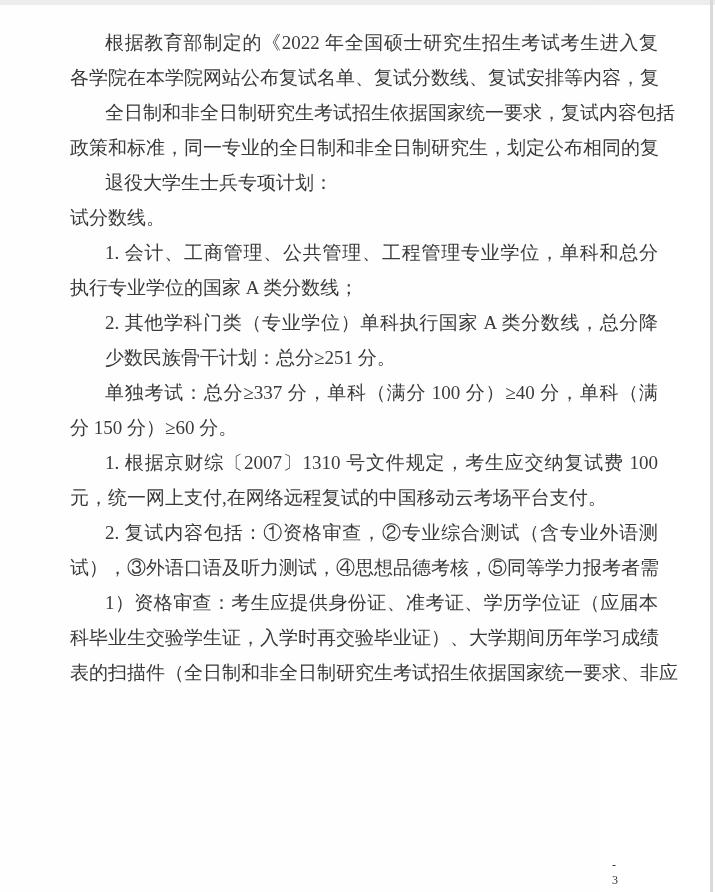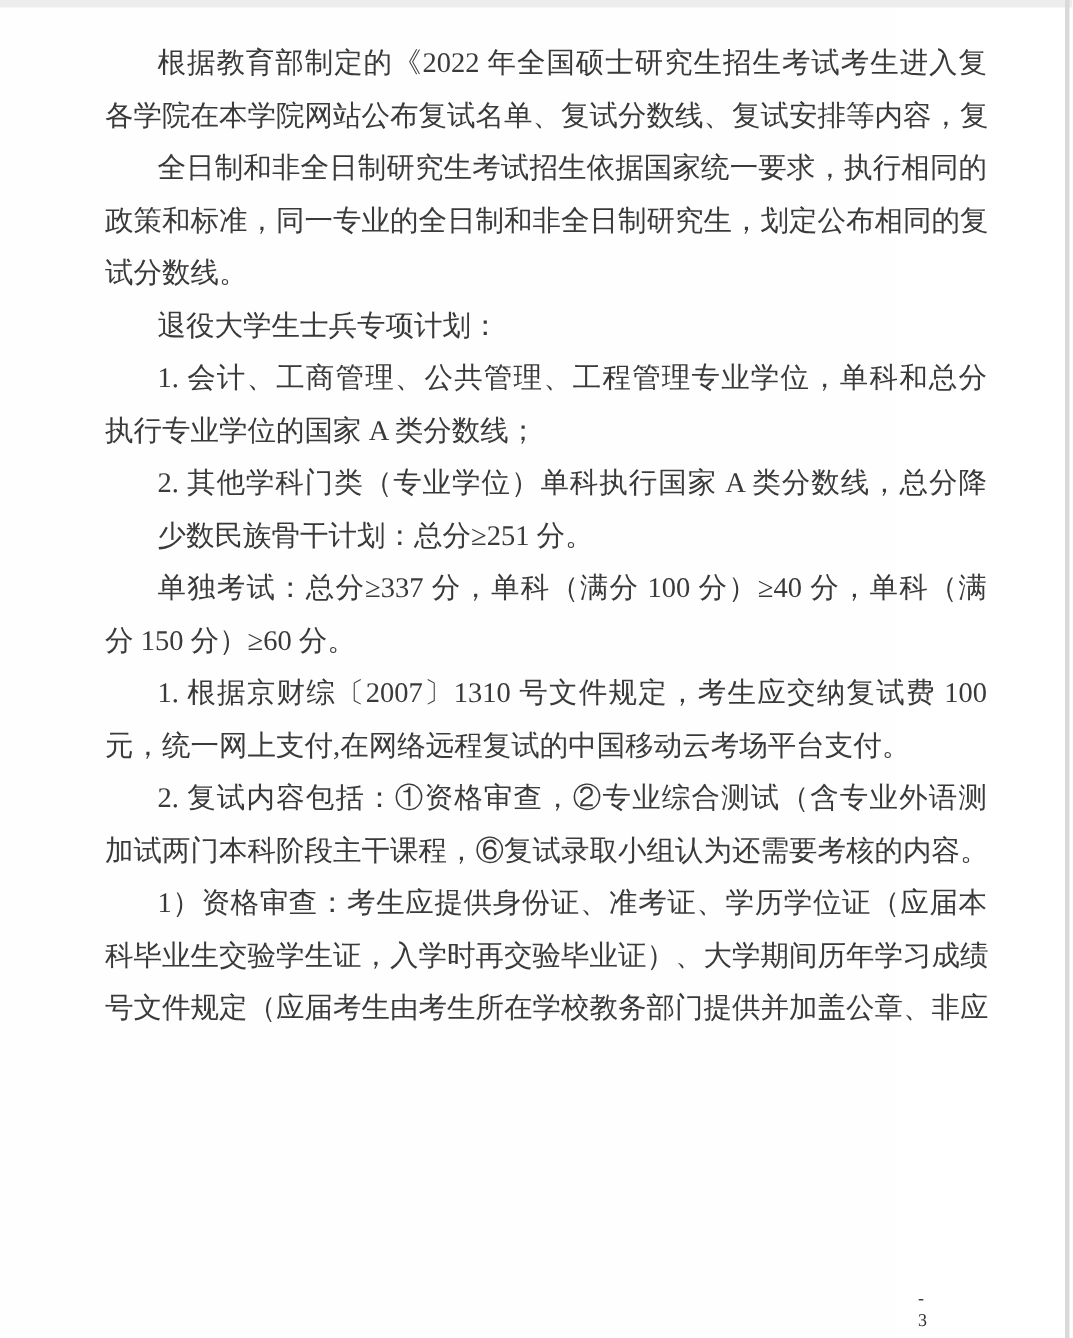--- a/index.html
+++ b/index.html
@@ -73,33 +73,33 @@
 <body>
 
 <div class="page">
   <div class="top-band"></div>
   <div class="right-edge"></div>
 
   <div class="body-text">
 
   <div class="line indent justify">根据教育部制定的《2022 年全国硕士研究生招生考试考生进入复</div>
       <div class="line justify">各学院在本学院网站公布复试名单、复试分数线、复试安排等内容，复</div>
-      <div class="line indent justify">全日制和非全日制研究生考试招生依据国家统一要求，执行相同的</div>
+      <div class="line indent justify">全日制和非全日制研究生考试招生依据国家统一要求，复试内容包括</div>
       <div class="line justify">政策和标准，同一专业的全日制和非全日制研究生，划定公布相同的复</div>
+      <div class="line indent">退役大学生士兵专项计划：</div>
       <div class="line">试分数线。</div>
-      <div class="line indent">退役大学生士兵专项计划：</div>
       <div class="line indent justify">1. 会计、工商管理、公共管理、工程管理专业学位，单科和总分</div>
       <div class="line">执行专业学位的国家 A 类分数线；</div>
       <div class="line indent justify">2. 其他学科门类（专业学位）单科执行国家 A 类分数线，总分降</div>
       <div class="line indent">少数民族骨干计划：总分≥251 分。</div>
       <div class="line indent justify">单独考试：总分≥337 分，单科（满分 100 分）≥40 分，单科（满</div>
       <div class="line">分 150 分）≥60 分。</div>
       <div class="line indent justify">1. 根据京财综〔2007〕1310 号文件规定，考生应交纳复试费 100</div>
       <div class="line">元，统一网上支付,在网络远程复试的中国移动云考场平台支付。</div>
       <div class="line indent justify">2. 复试内容包括：①资格审查，②专业综合测试（含专业外语测</div>
-      <div class="line justify">加试两门本科阶段主干课程，⑥复试录取小组认为还需要考核的内容。</div>
+      <div class="line justify">试），③外语口语及听力测试，④思想品德考核，⑤同等学力报考者需</div>
       <div class="line indent justify">1）资格审查：考生应提供身份证、准考证、学历学位证（应届本</div>
       <div class="line justify">科毕业生交验学生证，入学时再交验毕业证）、大学期间历年学习成绩</div>
-      <div class="line justify">号文件规定（应届考生由考生所在学校教务部门提供并加盖公章、非应</div>
+      <div class="line justify">表的扫描件（全日制和非全日制研究生考试招生依据国家统一要求、非应</div>
     </div>
 
   <div class="page-number">- 3 -</div>
 </div>
 
 </body></html>

